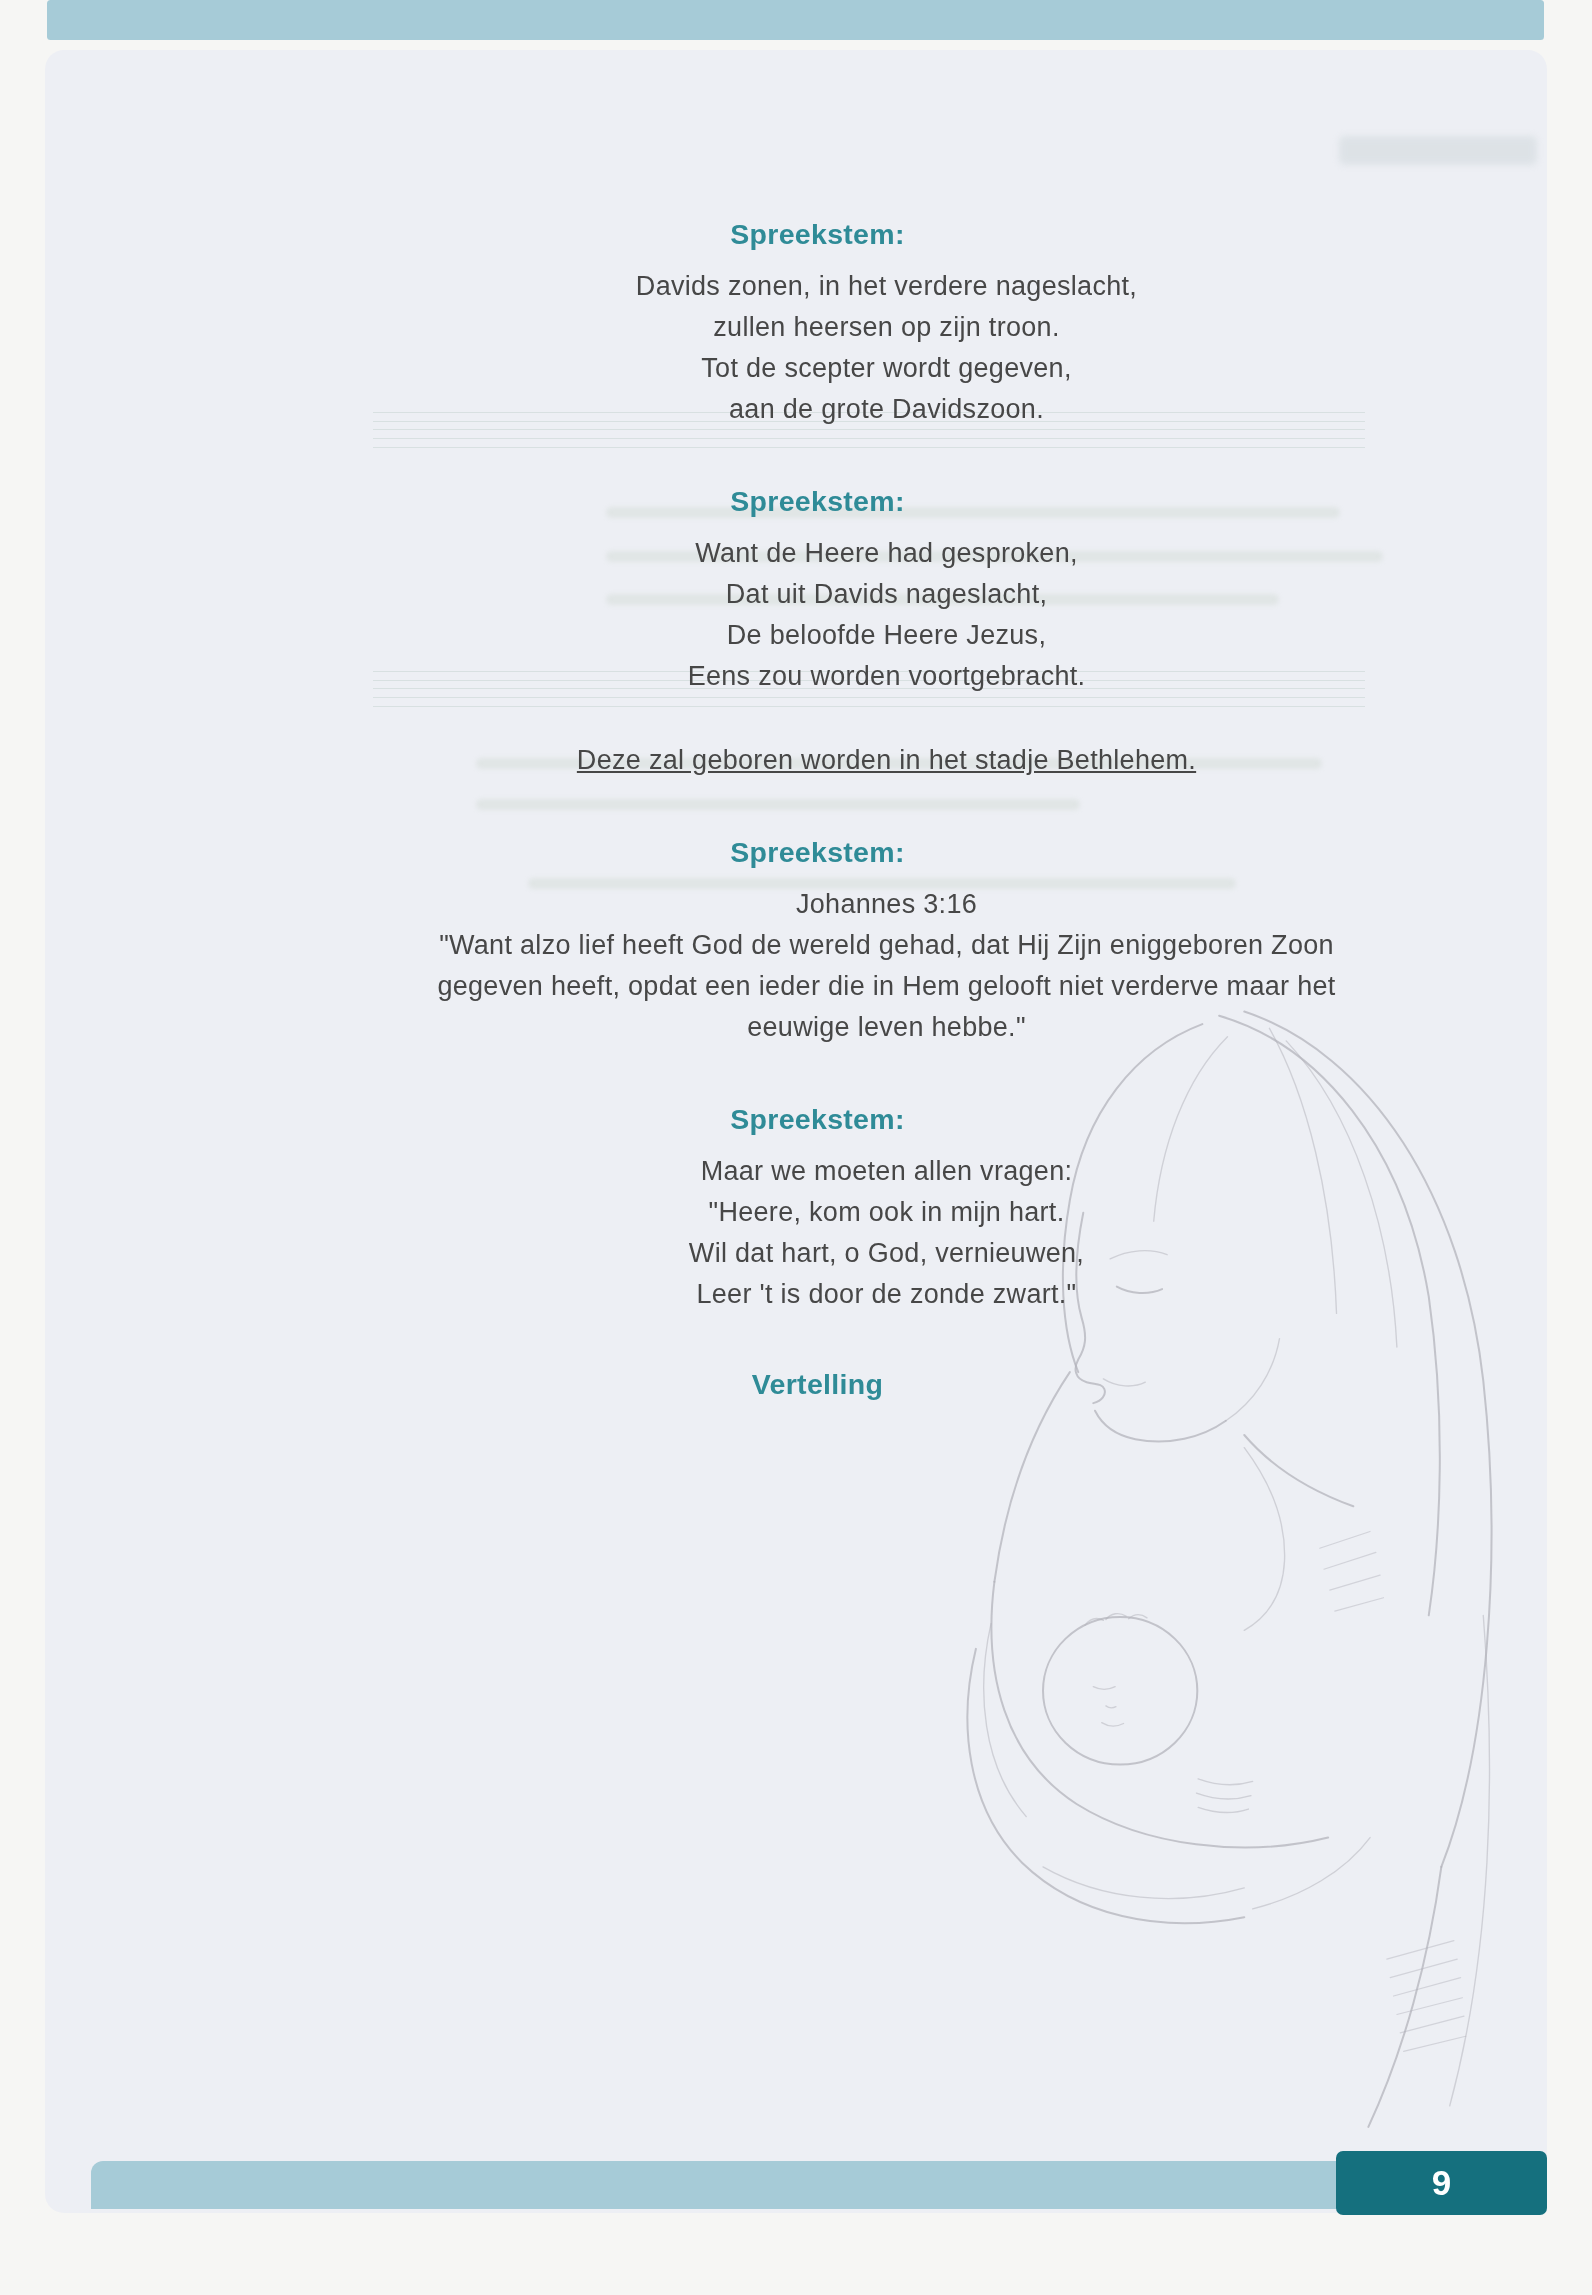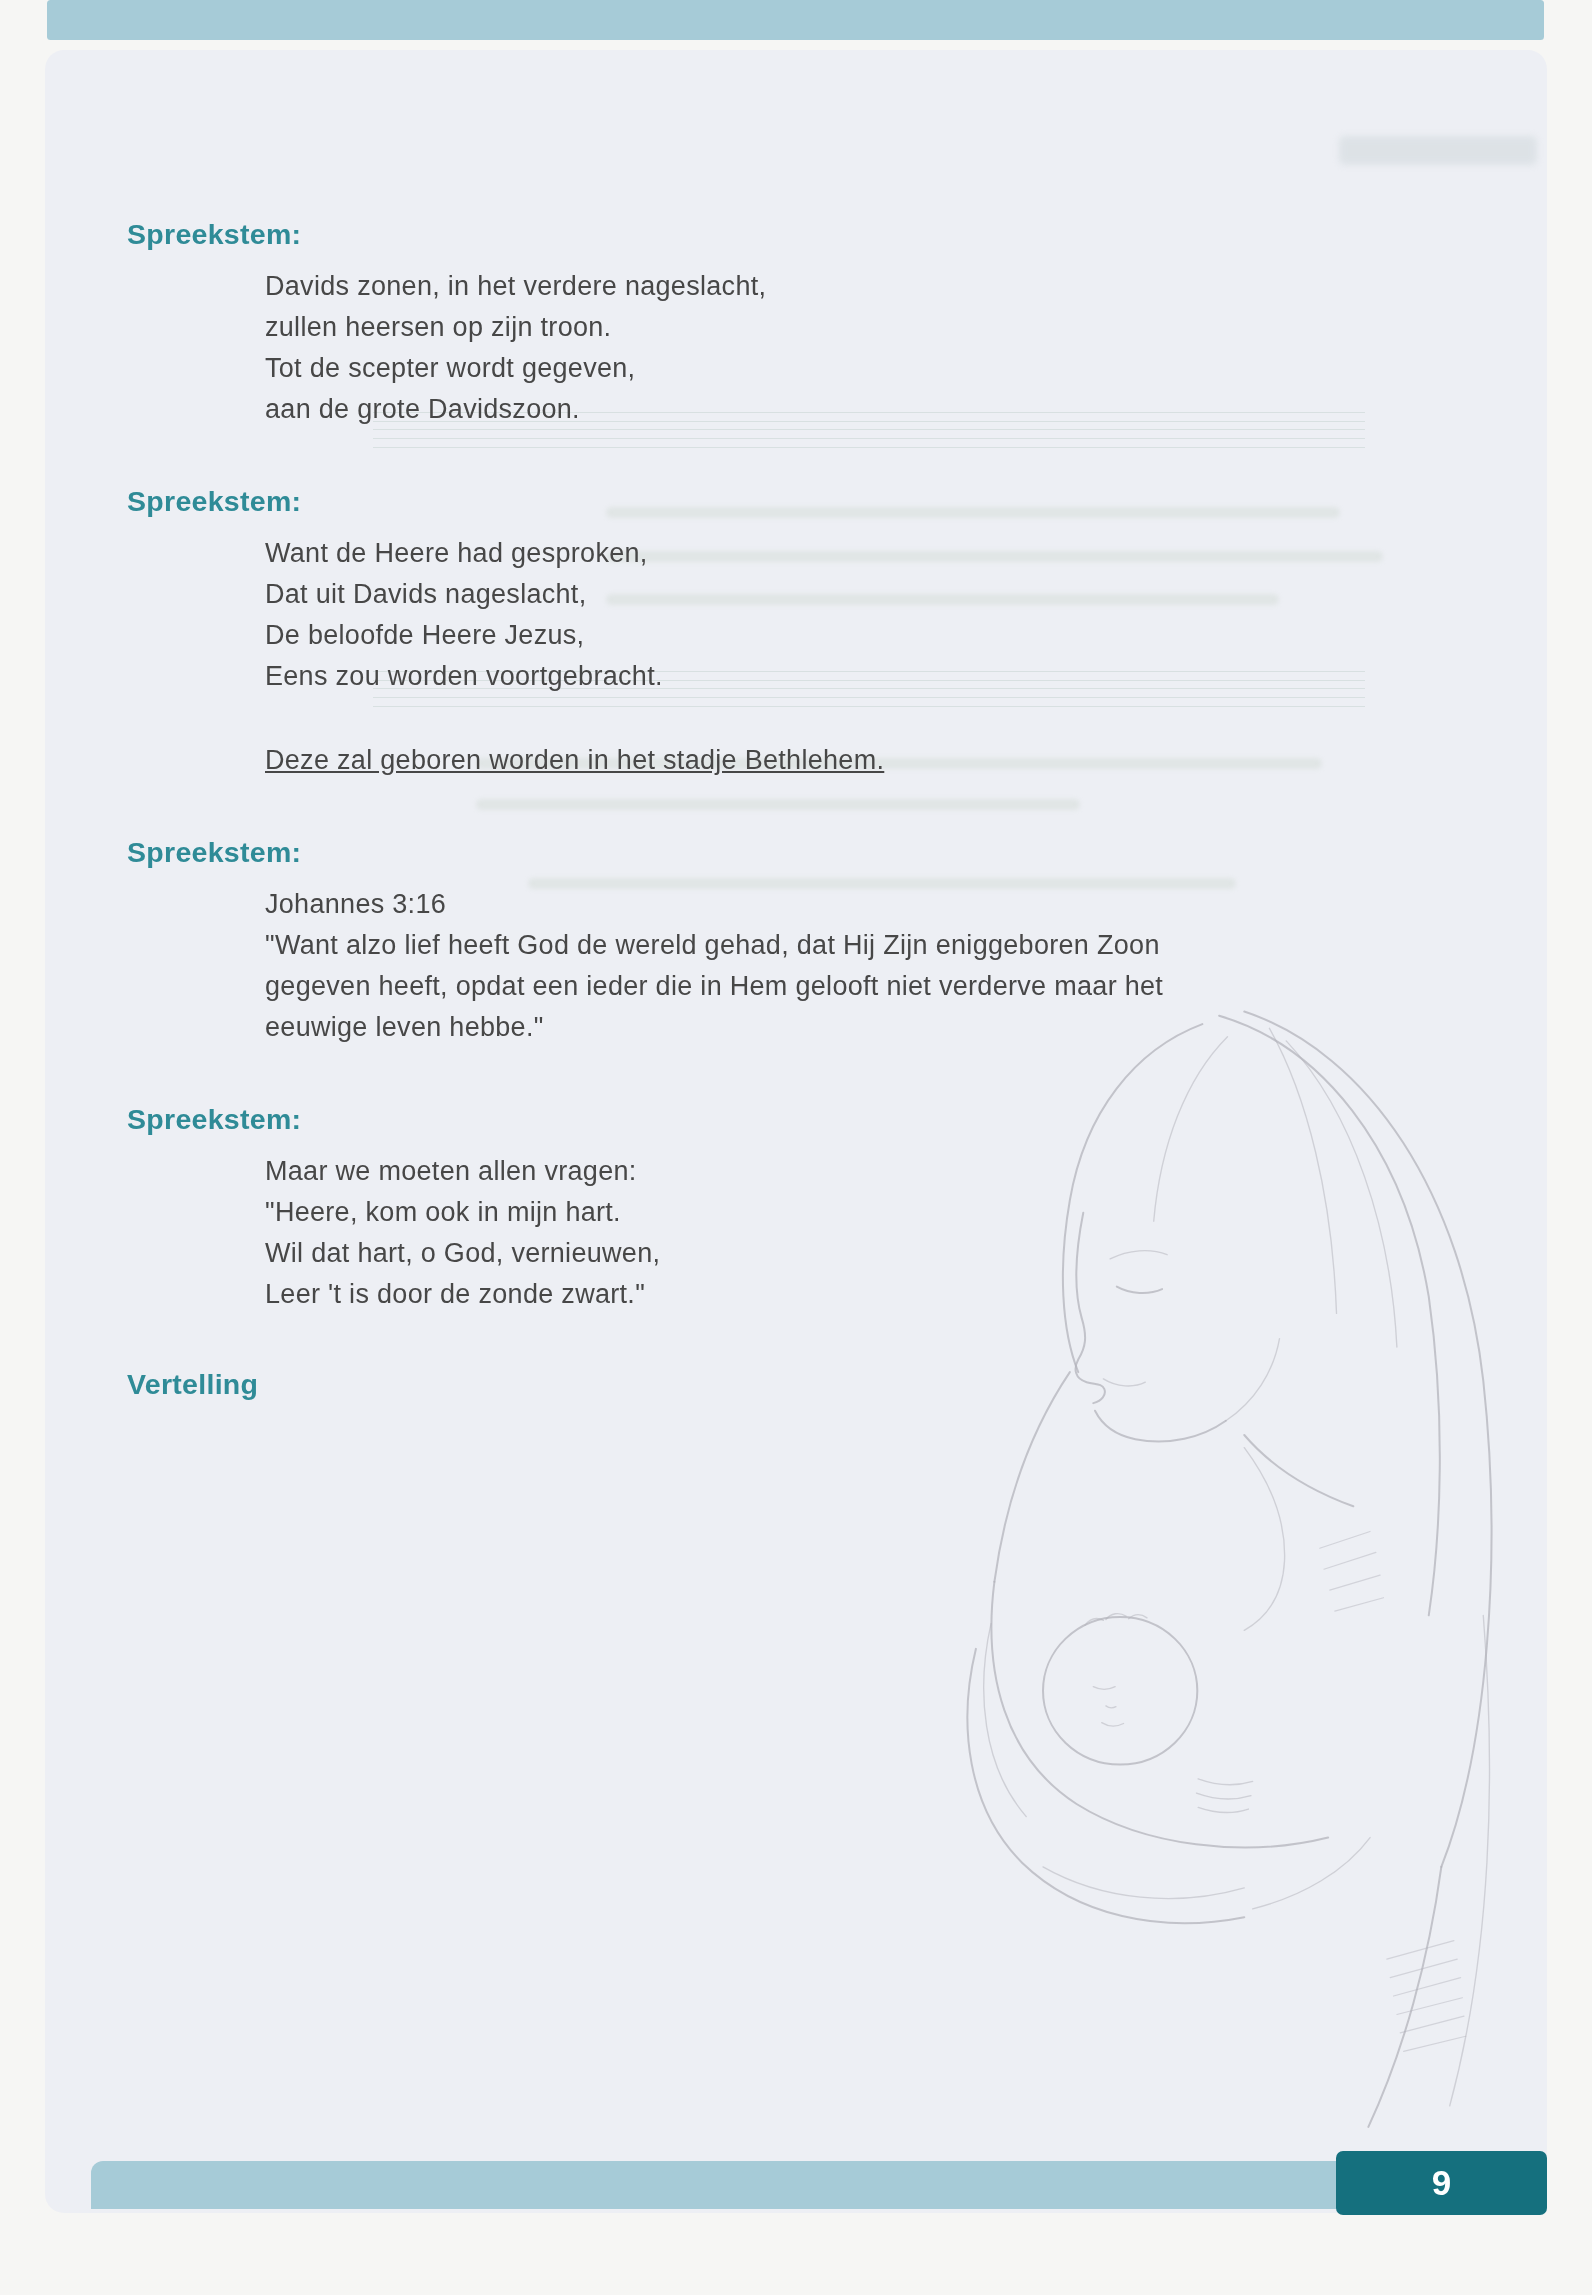--- a/index.html
+++ b/index.html
@@ -13,21 +13,21 @@
 
   
   .top-bar {
     position:absolute; left:47px; top:0; width:1497px; height:40px;
     background:#a6cbd7; border-radius:3.5px;
   }
 
   
   .panel {
     position:absolute; left:45px; top:50px; width:1502px; height:2163px;
-    background:#edeff4; border-radius:19px;
+    background:#edeff4; border-radius:19px;text-align:center;
   }
 
   
   .bleed { position:absolute; inset:0; pointer-events:none; }
   .staff { position:absolute; height:40px; }
   .staff span { display:block; height:0.9px; background:#8fae9f; margin-bottom:7.8px; opacity:.22; }
   .ghost-bar {
     position:absolute; height:11.2px; background:#bccabb; opacity:.26;
     filter:blur(2.6px); border-radius:5.2px;
   }

